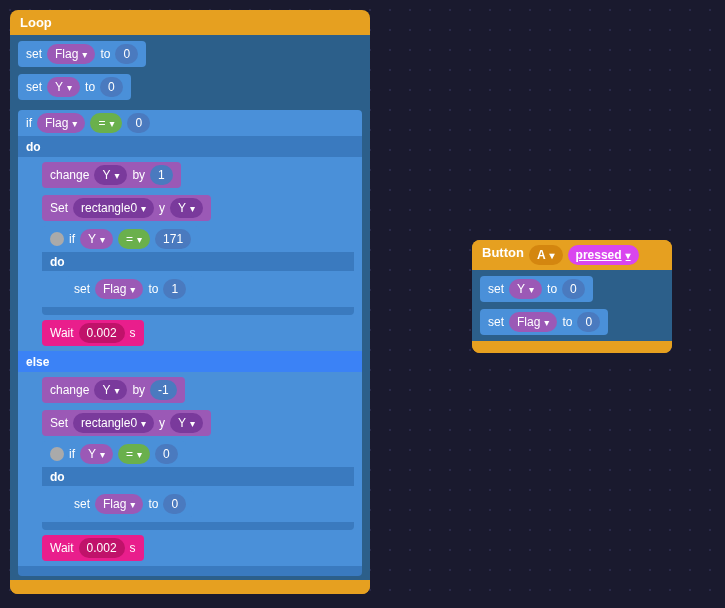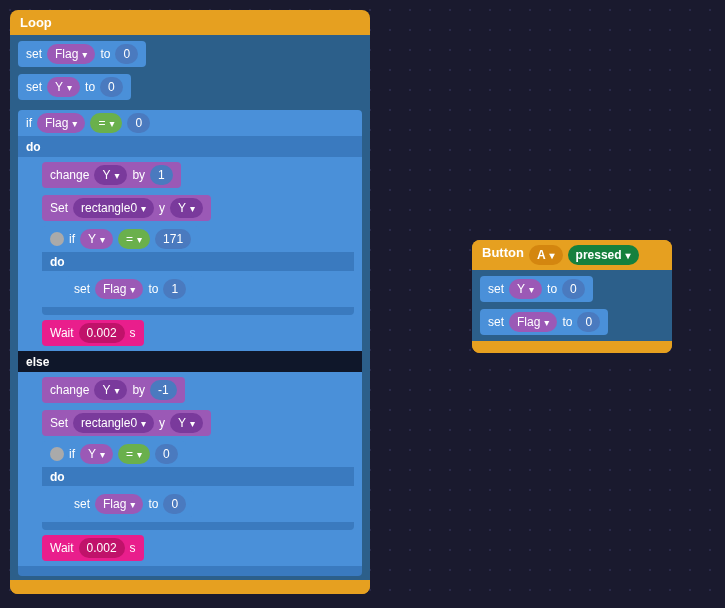--- a/index.html
+++ b/index.html
@@ -190,21 +190,21 @@
               <div class="rounded-block" style="background:#c0126a; padding:3px 8px;">
                 <span>0.002</span>
               </div>
               <span class="text-label">s</span>
             </div>
           </div>
 
         </div>
 
         
-        <div style="background:#0f172a; padding:3px 0 3px 8px;">
+        <div style="background:#3b82f6; padding:3px 0 3px 8px;">
           <span style="color:white; font-weight:bold; font-size:12px;">else</span>
         </div>
         <div style="background:#4a90d9; padding:3px 8px 3px 24px; display:flex; flex-direction:column; gap:3px;">
 
           <div class="row">
             <div style="background:#9b59b6; border-radius:4px; padding:3px 8px; display:inline-flex; align-items:center; gap:5px;">
               <span class="text-label">change</span>
               <div class="rounded-block" style="background:#7a3a9c; padding:3px 8px;">
                 <span>Y</span>
                 <span style="font-size:10px;">▾</span>
@@ -295,21 +295,21 @@
 <div class="program-block" style="left:472px; top:240px;">
   <div style="background:#e6a020; border-radius:8px; display:inline-block; min-width:200px;">
     
     
     <div style="padding:5px 10px; color:white; font-weight:bold; font-size:13px; background:#e6a020; border-radius:8px 8px 0 0; display:flex; align-items:flex-start; gap:5px;">
       <span>Button</span>
       <div class="rounded-block" style="background:#d4860f; padding:3px 8px;">
         <span>A</span>
         <span style="font-size:10px;">▾</span>
       </div>
-      <div class="rounded-block" style="background:#15803d; padding:3px 8px;">
+      <div class="rounded-block" style="background:#d946ef; padding:3px 8px;text-decoration:underline;">
         <span>pressed</span>
         <span style="font-size:10px;">▾</span>
       </div>
     </div>
 
     
     <div style="background:#2c5f8a; padding:4px 8px; display:flex; flex-direction:column; gap:3px;">
 
       <div class="row">
         <div style="background:#4a90d9; border-radius:4px; padding:3px 8px; display:inline-flex; align-items:center; gap:5px;">

